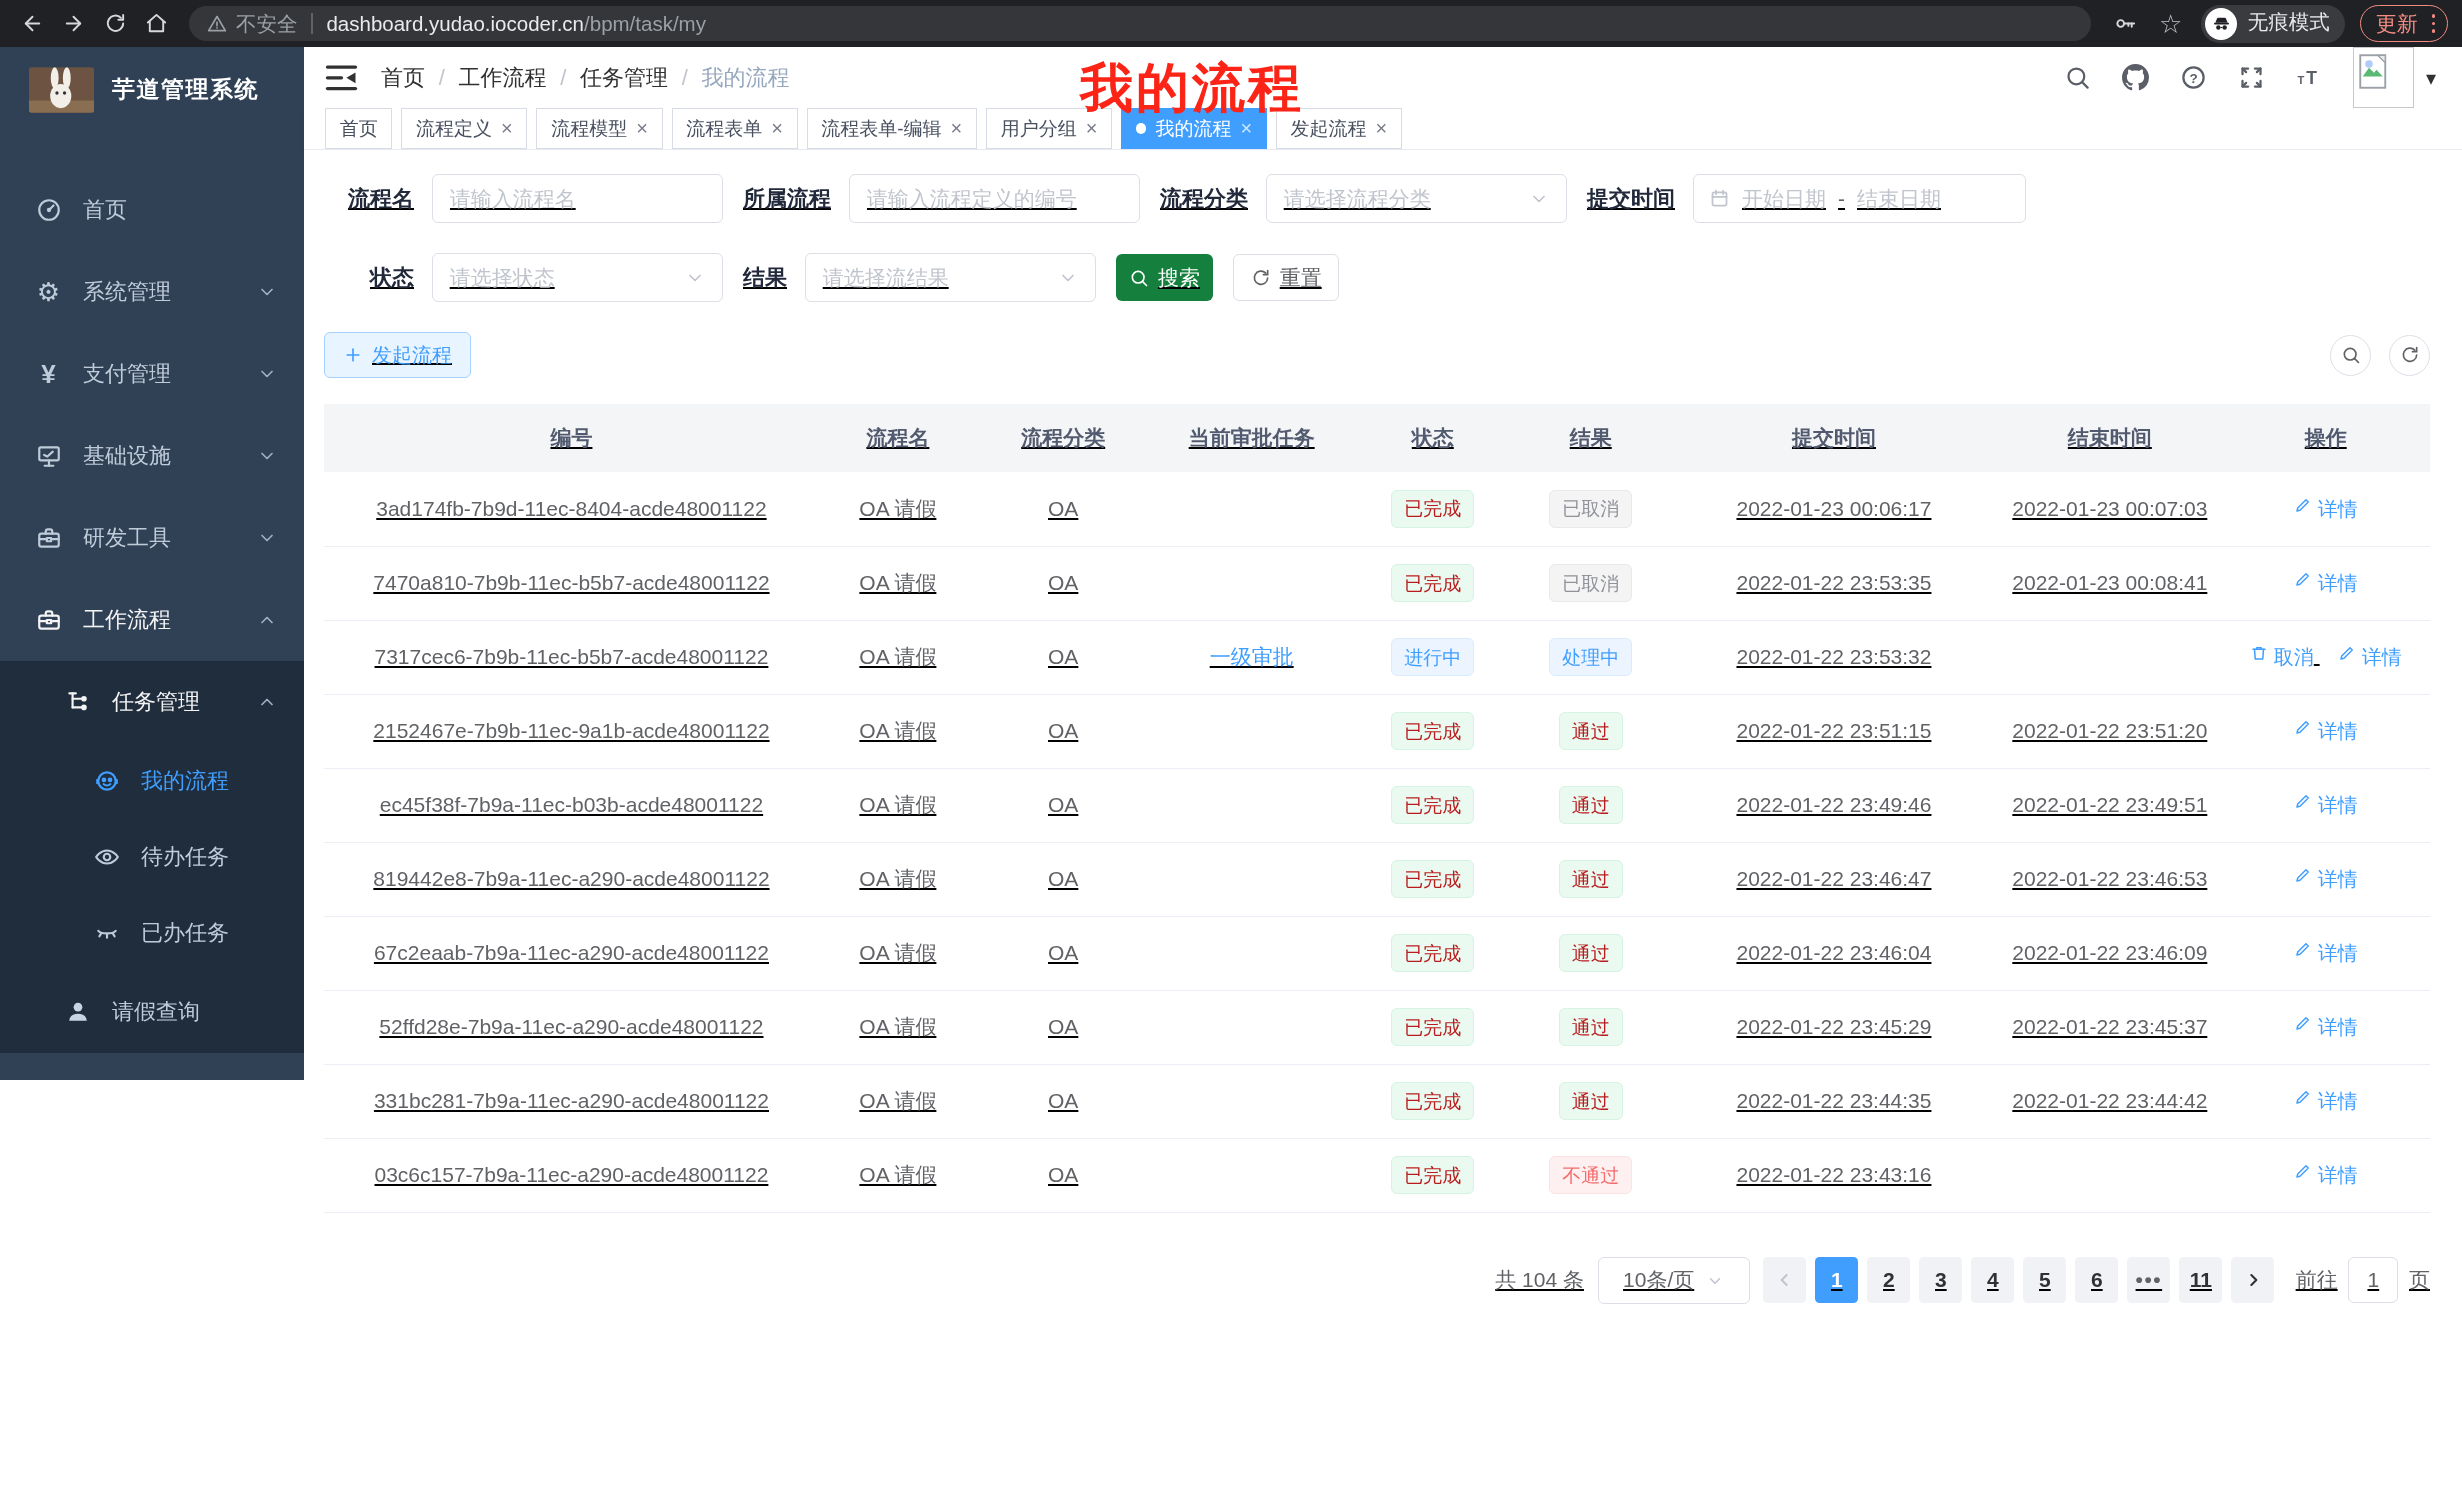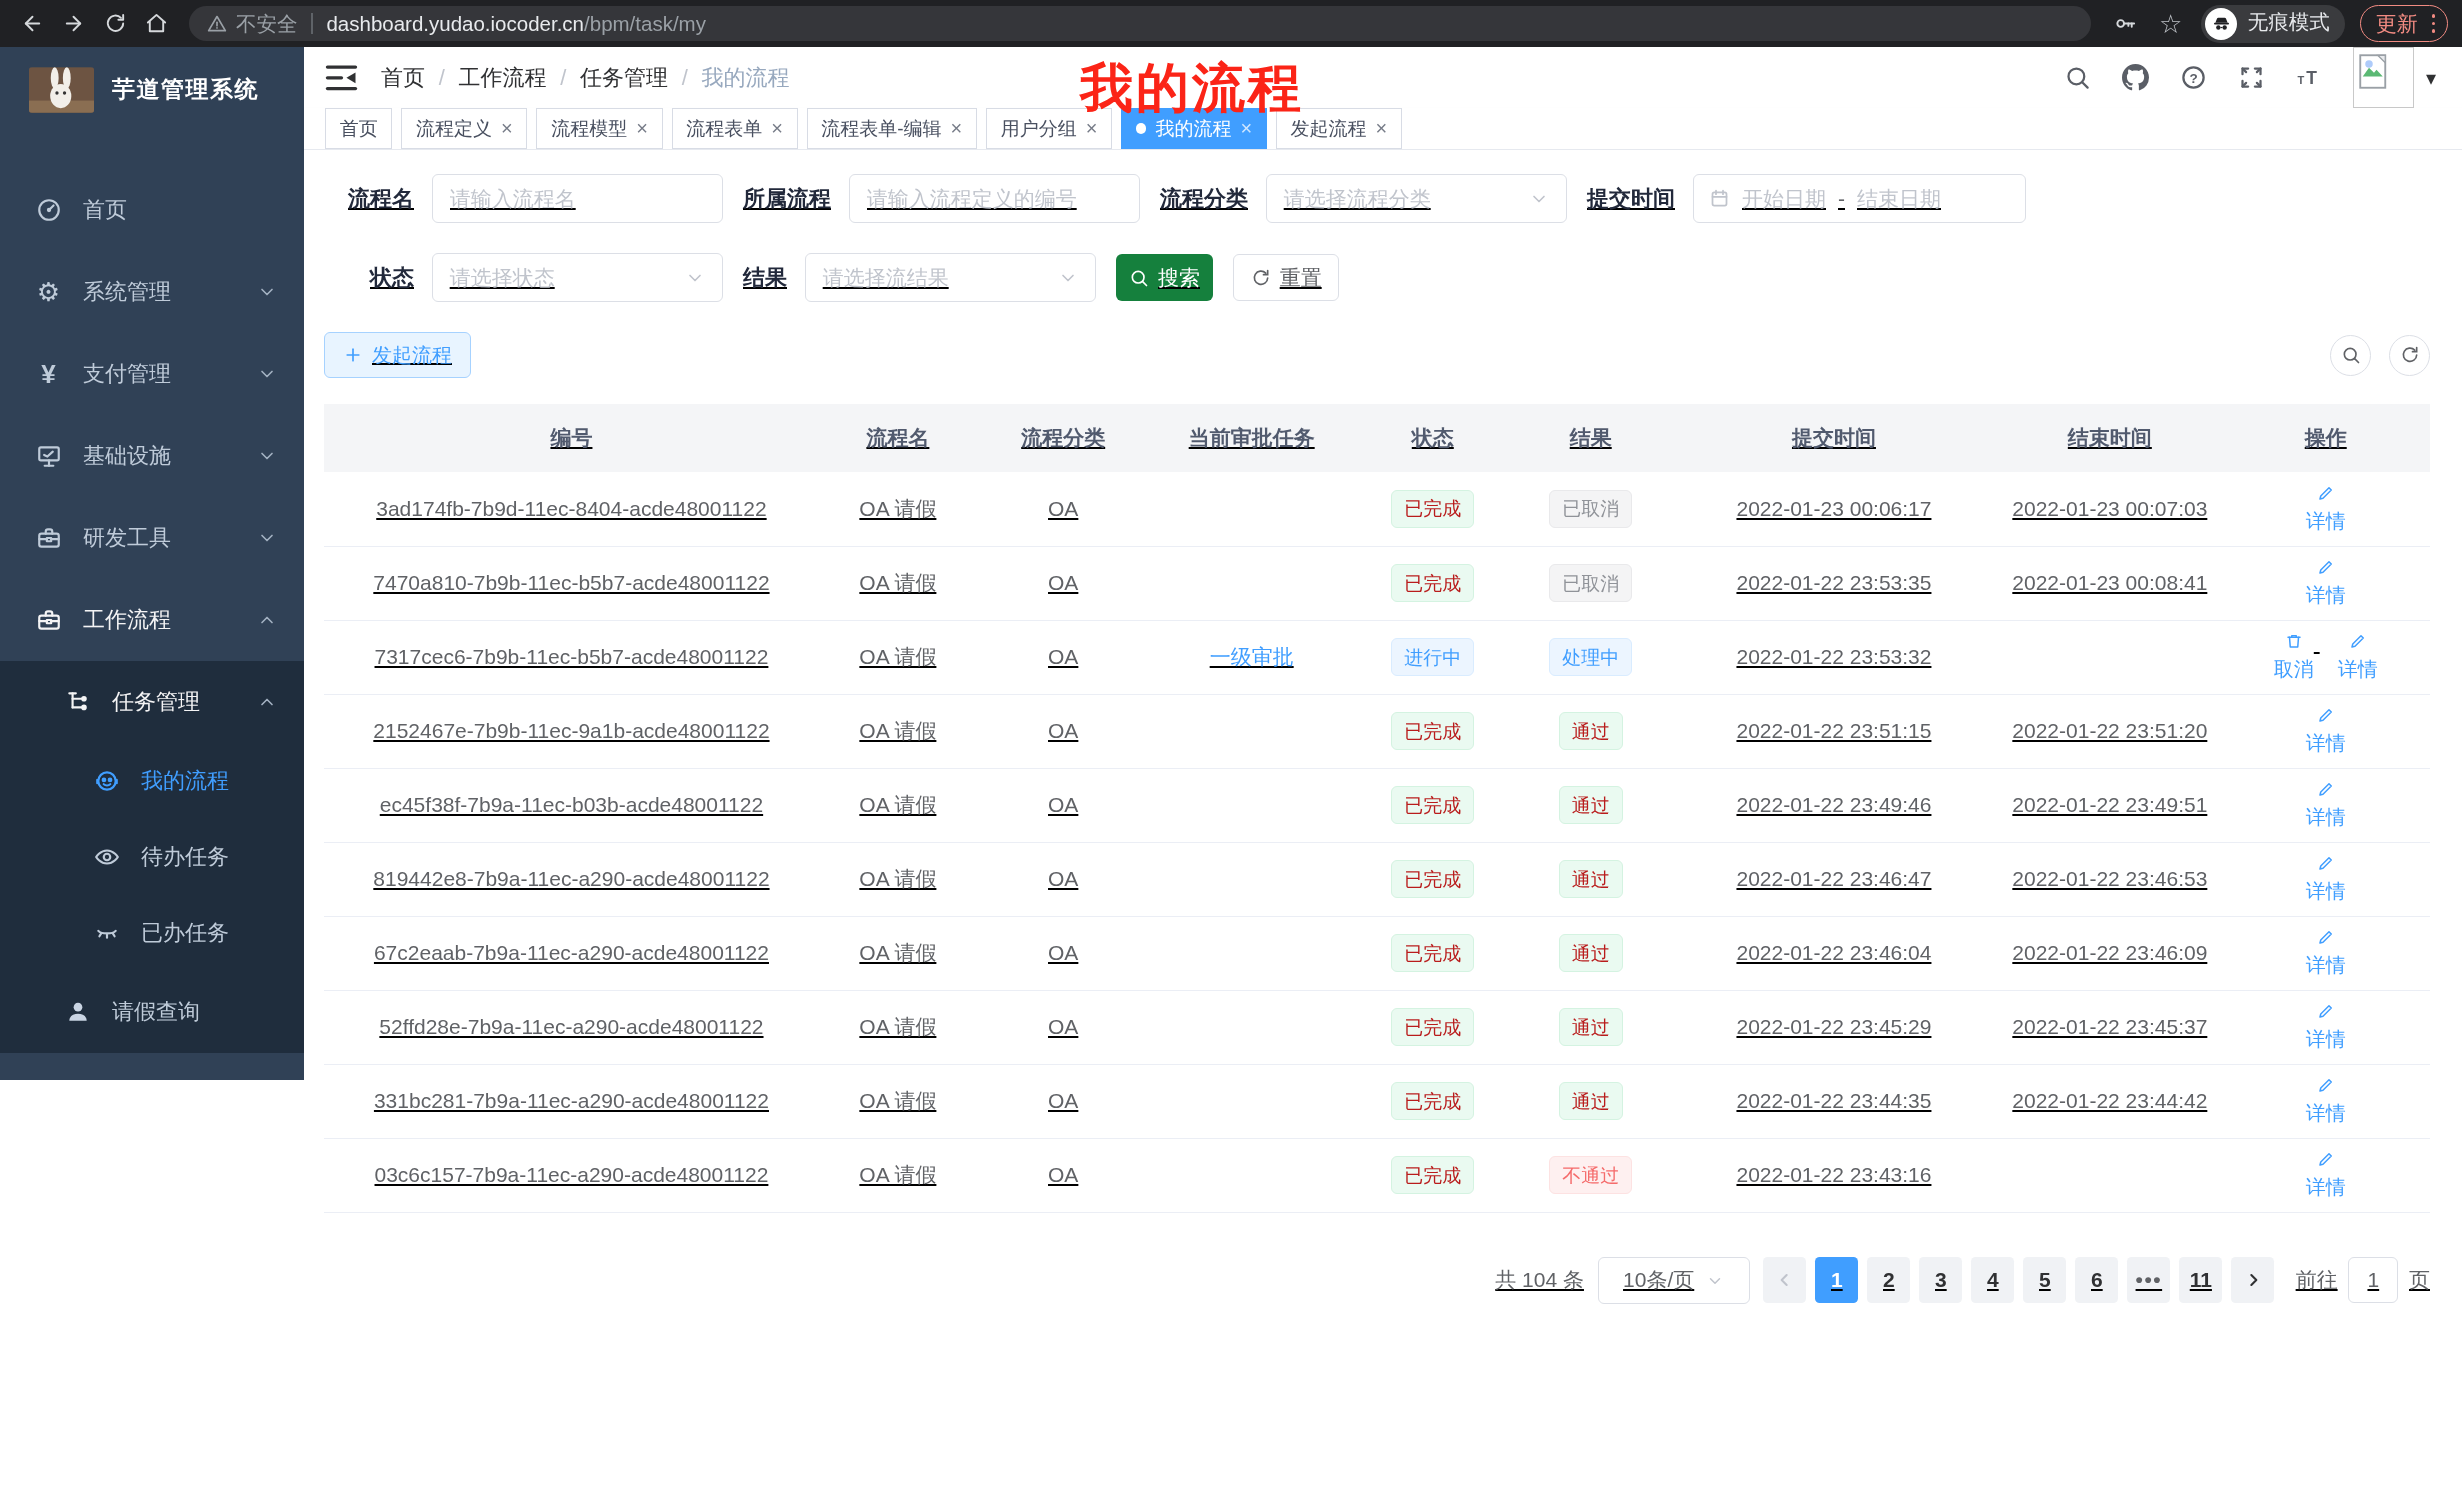--- a/index.html
+++ b/index.html
@@ -103,21 +103,21 @@
   table.grid { width:100%; border-collapse:collapse; table-layout:fixed; }
   .grid thead th { background:#f4f5f7; height:68px; font-size:21px; font-weight:700; color:#515a6e; text-align:center; }
   .grid td { height:74px; border-bottom:1.5px solid #ebeef5; font-size:21px; color:#606266; text-align:center; white-space:nowrap; overflow:hidden; }
   .badge { display:inline-block; padding:8.4px 12px; border-radius:6px; font-size:19px; line-height:1; border:1.5px solid transparent; }
   .badge[data-variant="success"] { color:#b91c1c; background:#eafaf1; border-color:#d4f3e1; }
   .badge[data-variant="info"]    { color:#909399; background:#f4f4f5; border-color:#e9e9eb; }
   .badge[data-variant="primary"] { color:#409eff; background:#ecf5ff; border-color:#d9ecff; }
   .badge[data-variant="danger"]  { color:#f56c6c; background:#fef0f0; border-color:#fde2e2;border-radius:6px; }
   .badge:empty { display:none; }
   .blue-link { color:#409eff; cursor:pointer; }
-  .op-link { color:#409eff; font-size:20px; display:inline-flex; align-items:center; gap:6px; cursor:pointer;flex-direction:column; }
+  .op-link { color:#409eff; font-size:20px; display:inline-flex; align-items:flex-start; gap:6px; cursor:pointer; }
   .op-link svg { width:18px; height:18px; }
   .op-link + .op-link { margin-left:18px; }
 
   
   .pagination { display:flex; align-items:center; justify-content:flex-end; margin-top:44px; gap:13.7px; font-size:21px; color:#606266; }
   .psize { width:152px; height:47px; border:1.5px solid #dcdfe6; border-radius:6px; display:flex; align-items:center; justify-content:center; gap:12px; cursor:pointer; }
   .psize .chev-s { width:18px; height:18px; color:#c0c4cc; }
   .pager { display:flex; align-items:center; gap:9px; }
   .pbtn { min-width:43px; height:46px; padding:0 6px; background:#f0f2f5; border-radius:4.6px; display:flex; align-items:center; justify-content:center; font-weight:700; color:#303133; font-size:21px; cursor:pointer; }
   .pbtn.active { background:#409eff; color:#fff; }

